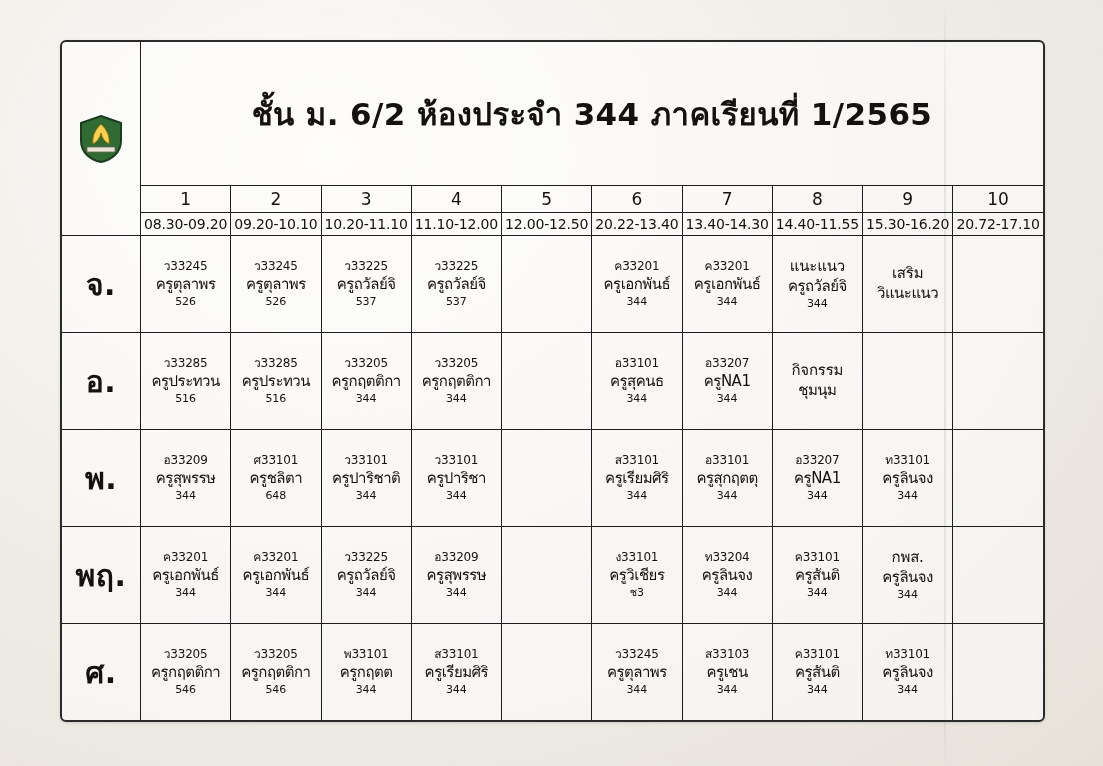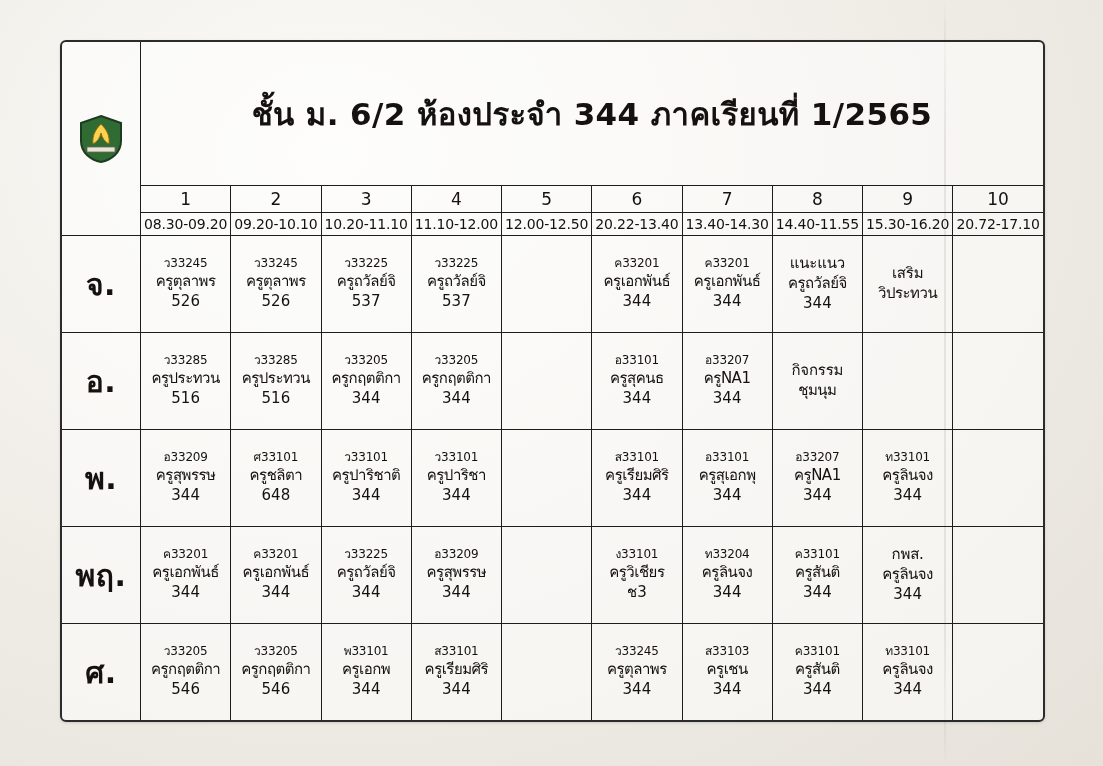--- a/index.html
+++ b/index.html
@@ -103,21 +103,21 @@
     letter-spacing: -0.2px;
     white-space: nowrap;
   }
   .slot .teacher {
     font-size: 15px;
     letter-spacing: -0.5px;
     white-space: nowrap;
     overflow: hidden;
   }
   .slot .room {
-    font-size: 15px;
+    font-size: 11px;
   }
   .slot.activity .code {
     font-size: 15px;
   }
   .empty { }
 </style>
 </head>
 <body>
 
 <div class="paper-bg"></div>
@@ -200,21 +200,21 @@
           <div class="teacher">ครูเอกพันธ์</div>
           <div class="room">344</div>
         </td>
         <td class="slot activity">
           <div class="code">แนะแนว</div>
           <div class="teacher">ครูถวัลย์จิ</div>
           <div class="room">344</div>
         </td>
         <td class="slot activity">
           <div class="code">เสริม</div>
-          <div class="teacher">วิประทวน</div>
+          <div class="teacher">วิแนะแนว</div>
           <div class="room"></div>
         </td>
         <td class="slot empty">
           <div class="code"></div>
         </td>
       </tr>
 
       <tr>
         <td class="day-cell">อ.</td>
         <td class="slot">
@@ -288,21 +288,21 @@
         <td class="slot empty">
           <div class="code"></div>
         </td>
         <td class="slot">
           <div class="code">ส33101</div>
           <div class="teacher">ครูเรียมศิริ</div>
           <div class="room">344</div>
         </td>
         <td class="slot">
           <div class="code">อ33101</div>
-          <div class="teacher">ครูสุเอกพุ</div>
+          <div class="teacher">ครูสุกฤตตุ</div>
           <div class="room">344</div>
         </td>
         <td class="slot">
           <div class="code">อ33207</div>
           <div class="teacher">ครูNA1</div>
           <div class="room">344</div>
         </td>
         <td class="slot">
           <div class="code">ท33101</div>
           <div class="teacher">ครูลินจง</div>
@@ -370,21 +370,21 @@
           <div class="teacher">ครูกฤตติกา</div>
           <div class="room">546</div>
         </td>
         <td class="slot">
           <div class="code">ว33205</div>
           <div class="teacher">ครูกฤตติกา</div>
           <div class="room">546</div>
         </td>
         <td class="slot">
           <div class="code">พ33101</div>
-          <div class="teacher">ครูเอกพ</div>
+          <div class="teacher">ครูกฤตต</div>
           <div class="room">344</div>
         </td>
         <td class="slot">
           <div class="code">ส33101</div>
           <div class="teacher">ครูเรียมศิริ</div>
           <div class="room">344</div>
         </td>
         <td class="slot empty">
           <div class="code"></div>
         </td>

